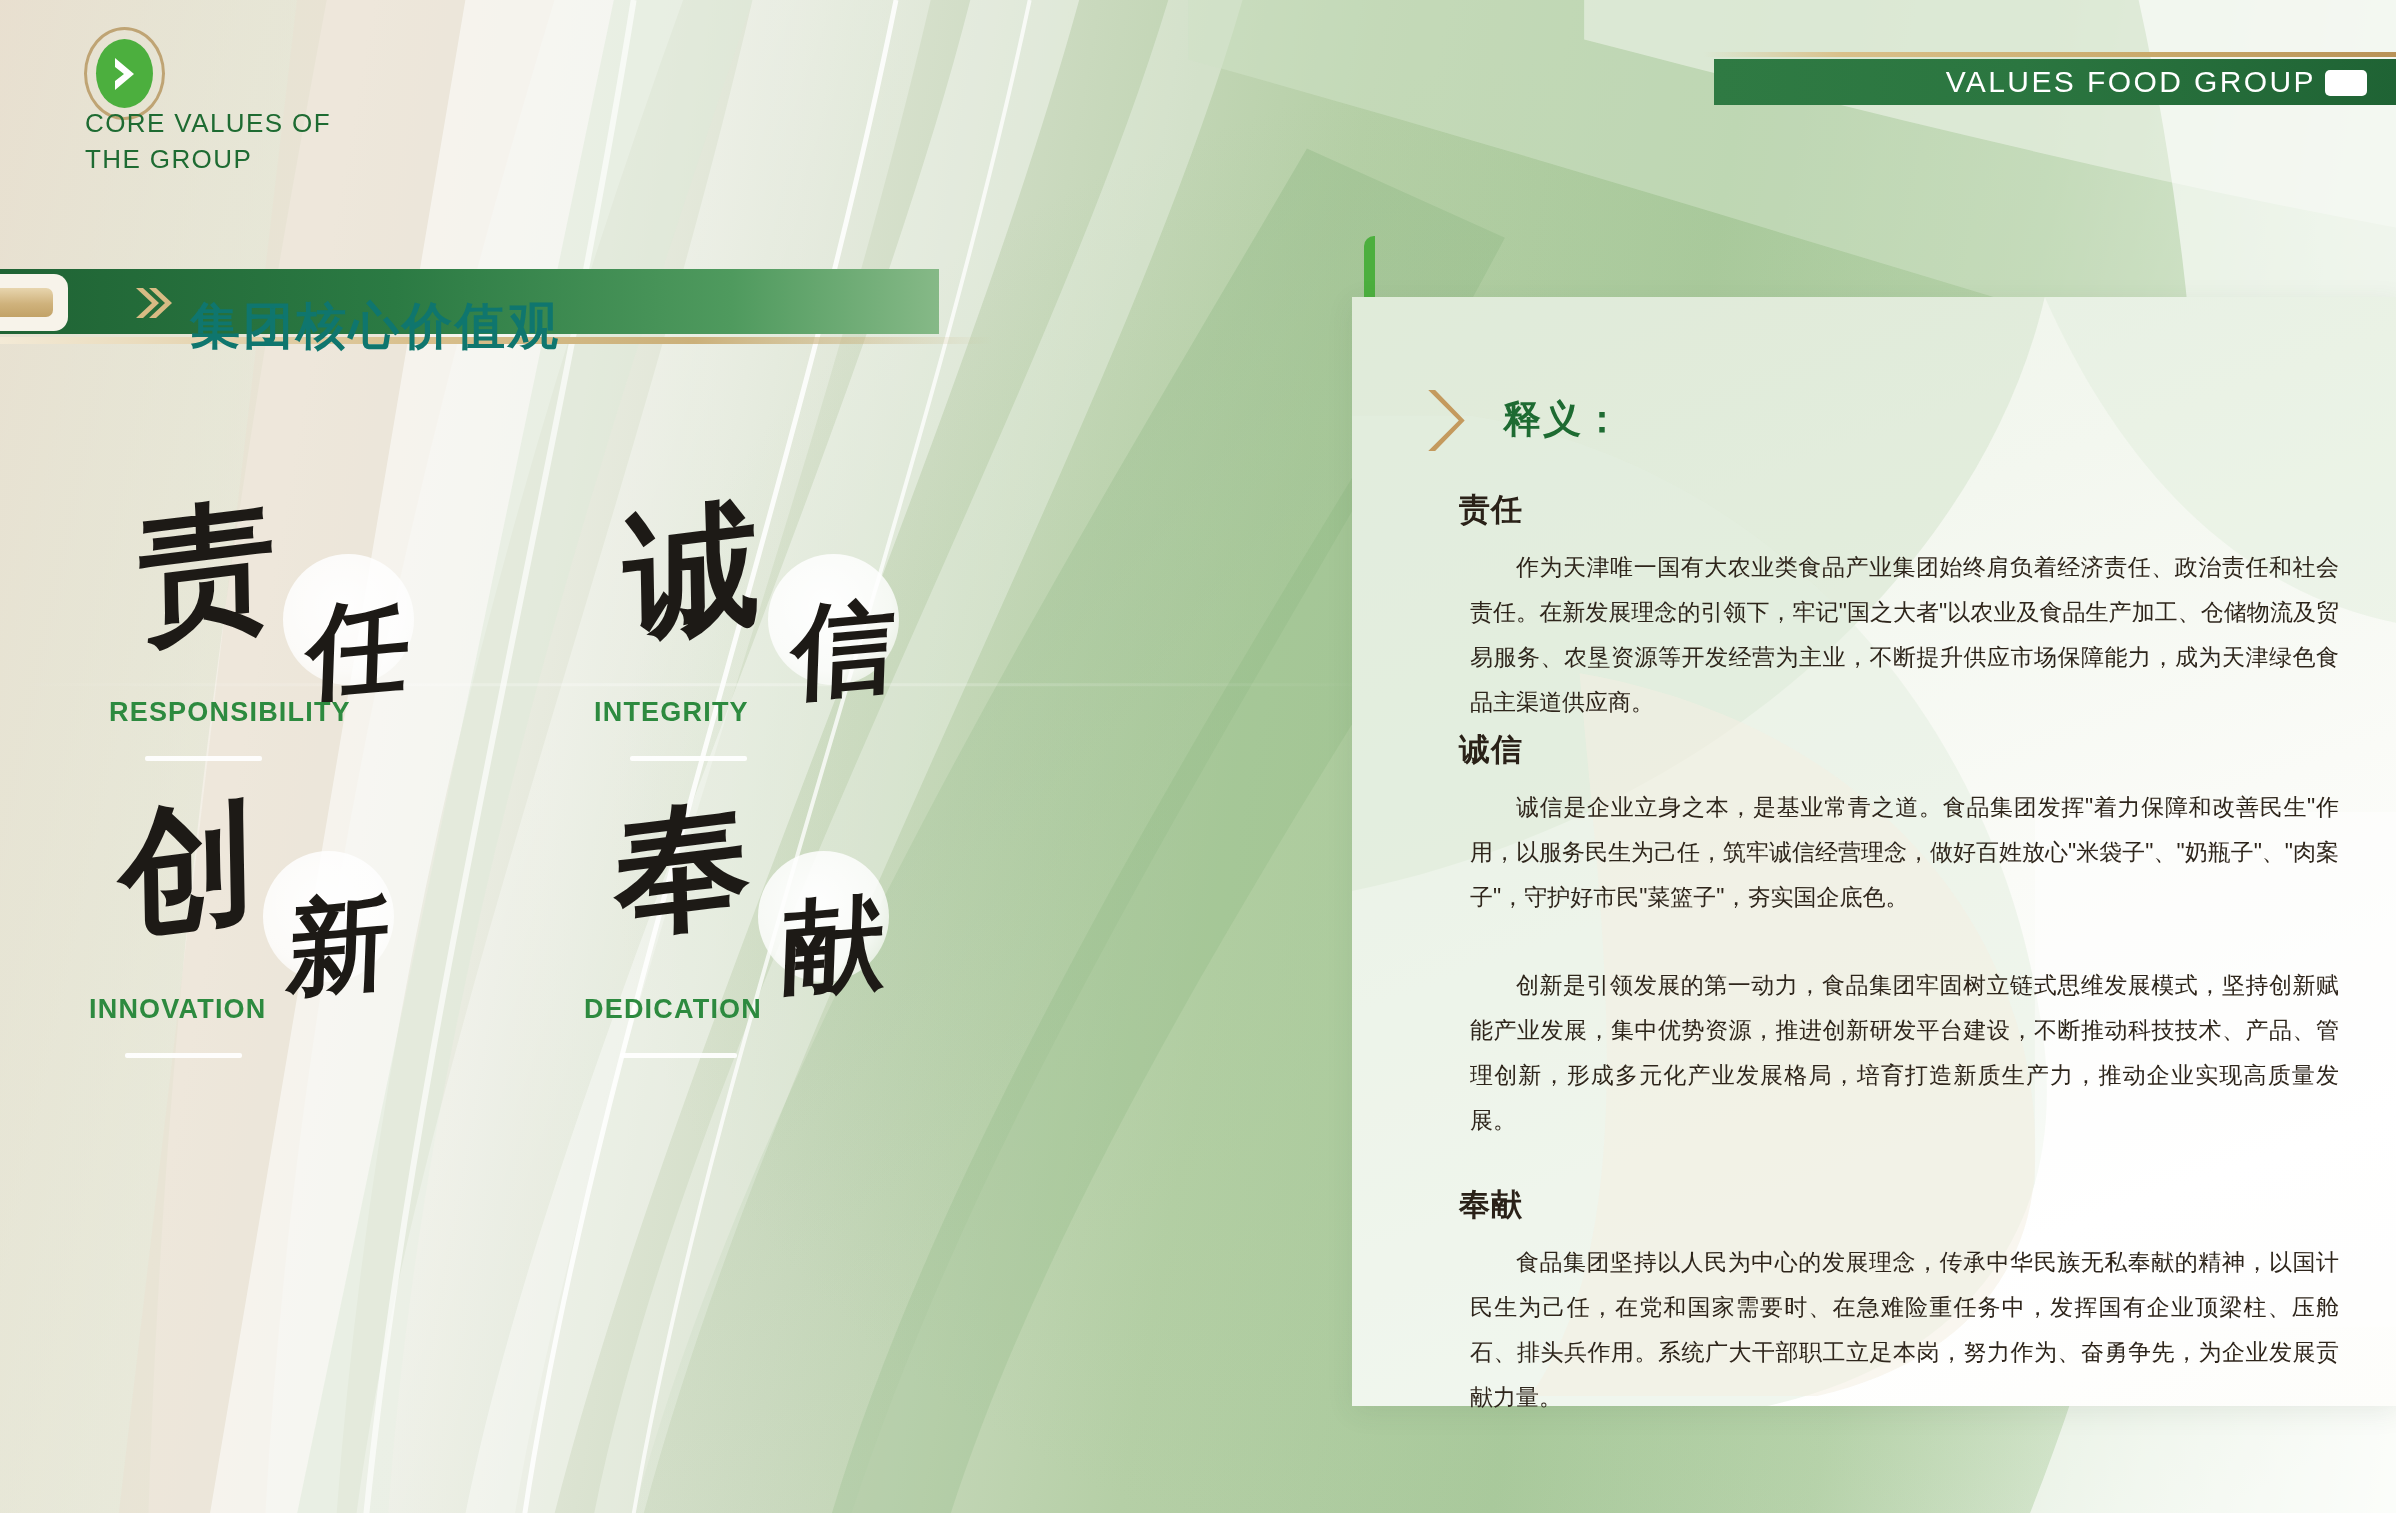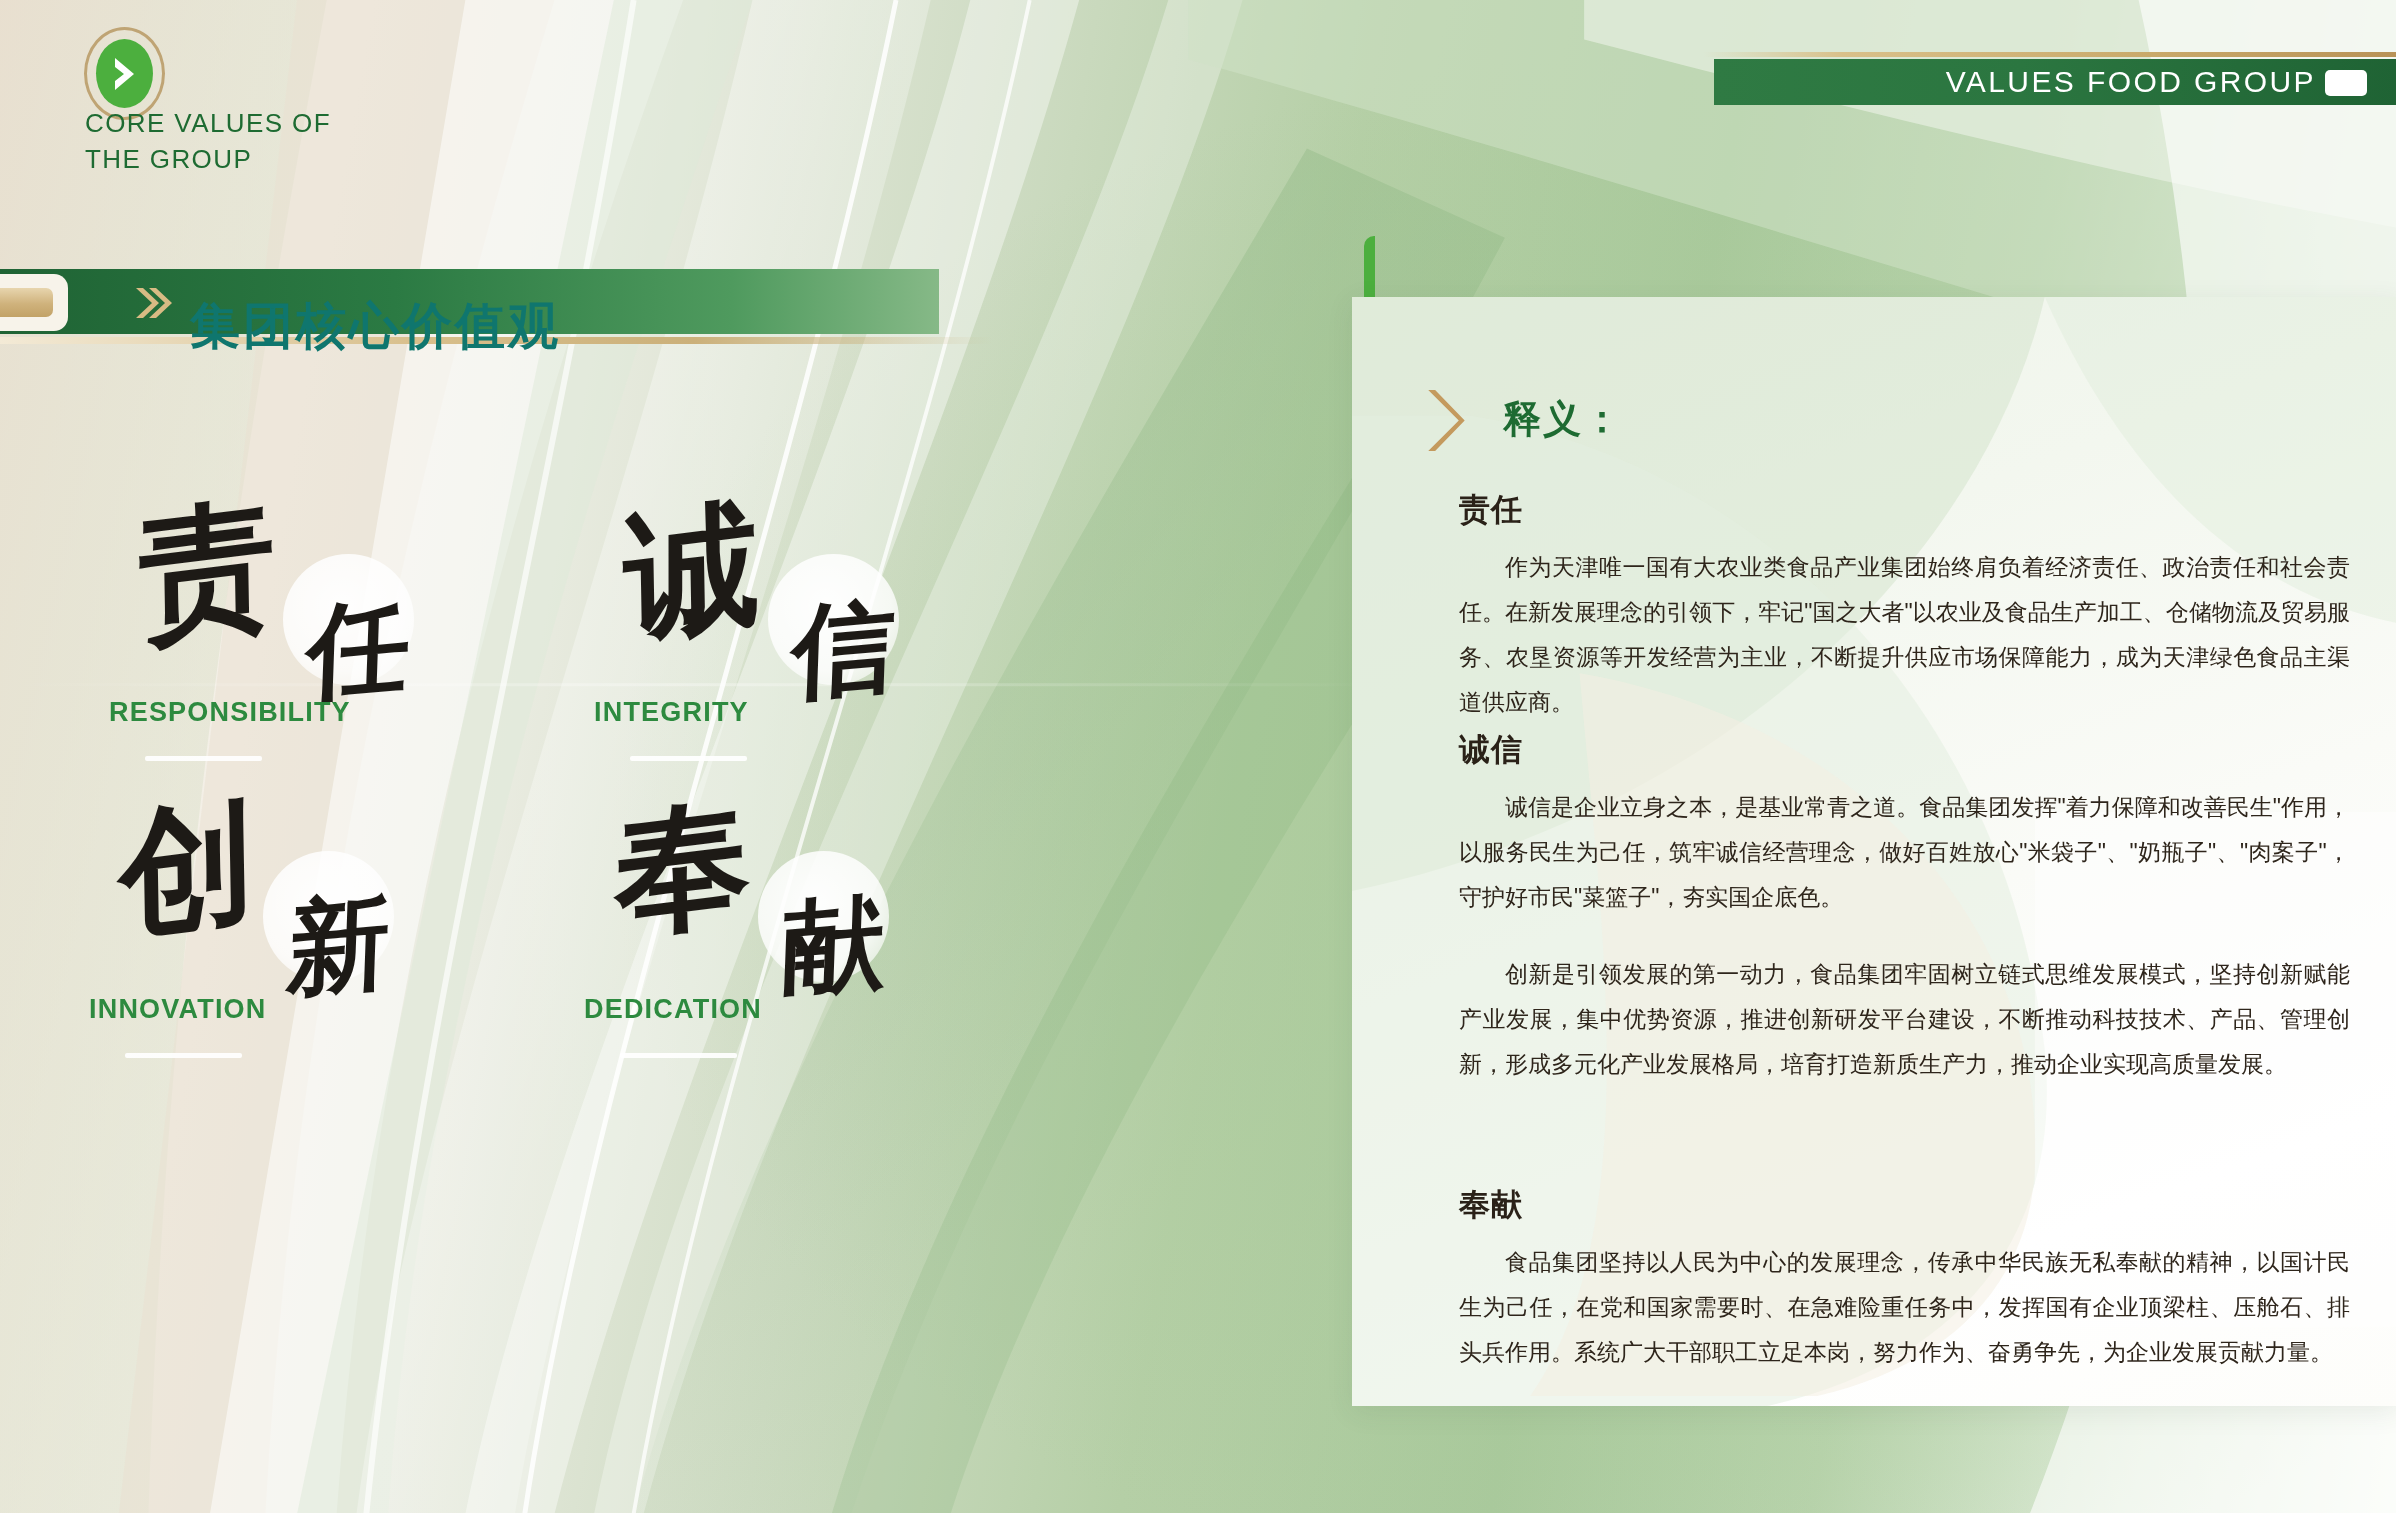--- a/index.html
+++ b/index.html
@@ -76,21 +76,21 @@
   .panel{position:absolute;left:1352px;top:297px;width:1049px;height:1109px;
     background:linear-gradient(160deg,#eef4ea 0%,#f3f7ef 28%,#fafbf7 55%,#ffffff 80%,#fdfdfa 100%);
     box-shadow:0 6px 26px rgba(60,80,60,.09);}
   .panel-inner{position:absolute;left:1352px;top:297px;width:1049px;height:1109px;}
 
   .shi-chev{position:absolute;left:1423px;top:388px;width:42px;height:65px;}
   .shi-title{position:absolute;left:1503px;top:394px;color:#1e6b32;font-size:38px;font-weight:700;letter-spacing:2px;}
 
   .sec{position:absolute;left:1459px;width:891px;}
   .sec-h{color:#2a2118;font-size:31px;font-weight:700;letter-spacing:1px;margin:0 0 14px 0;}
-  .sec-p{color:#2e251b;font-size:23px;line-height:1.95;text-indent:2em;margin:0;text-align:justify;}
+  .sec-p{color:#2e251b;font-size:23px;line-height:1.95;text-indent:2em;margin:11px;text-align:justify;}
 
   .sec.s0{top:489px;}
   .sec.s1{top:729px;}
   .sec.s2{top:952px;}
   .sec.s3{top:1184px;}
 </style>
 </head>
 <body>
 
 <div class="stage">

